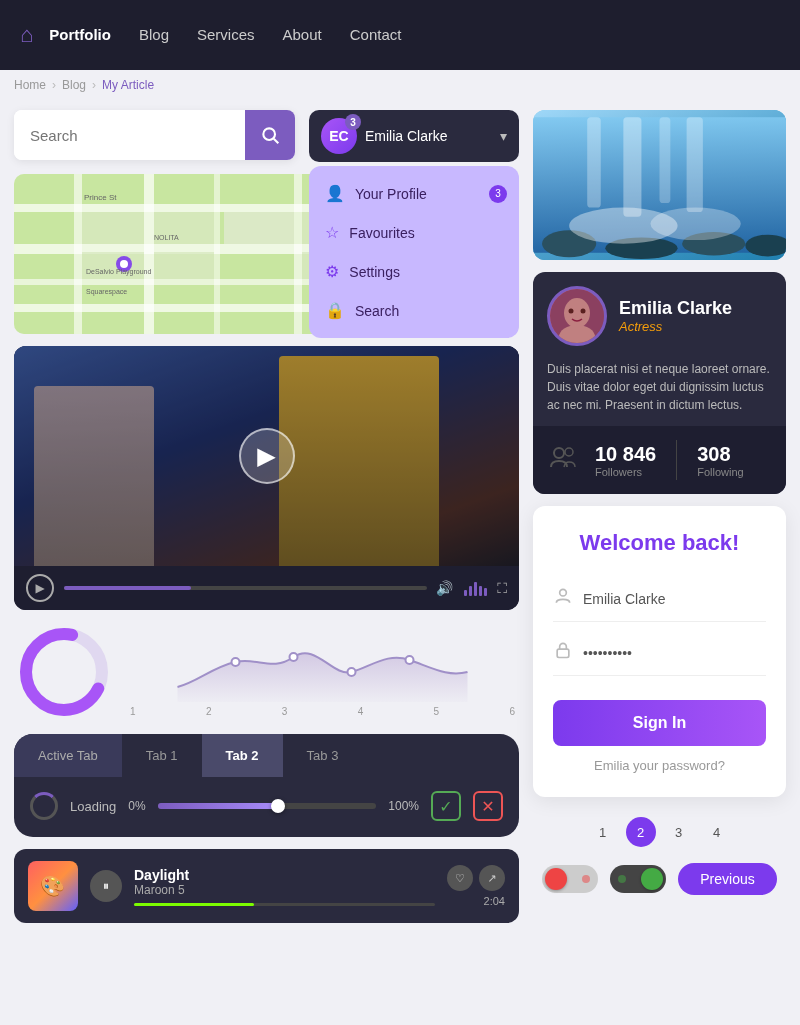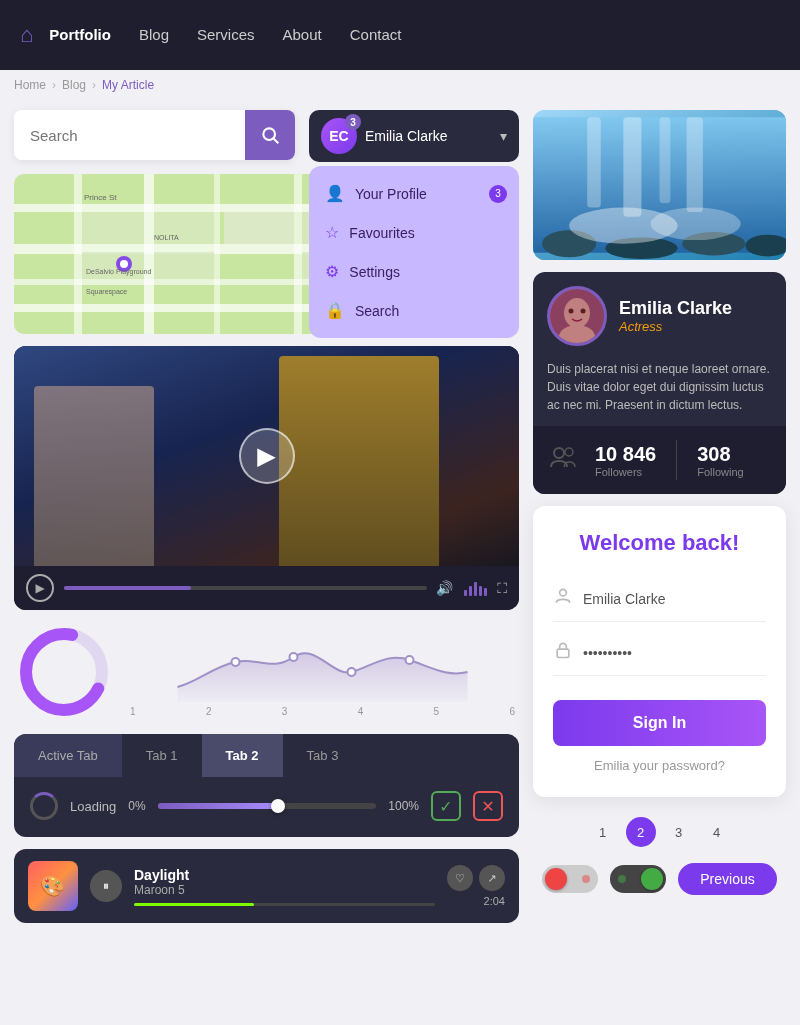--- a/index.html
+++ b/index.html
@@ -338,21 +338,21 @@
       display: flex;
       justify-content: space-between;
       padding: 0 4px;
       font-size: 10px;
       color: #999;
     }
 
     
     .tabs-section {
       background: #2a2a3e;
-      border-radius: 12px;
+      border-radius: 19px;
       overflow: hidden;
     }
     .tabs-header {
       display: flex;
       background: transparent;
     }
     .tab-item {
       padding: 14px 24px;
       font-size: 13px;
       cursor: pointer;

